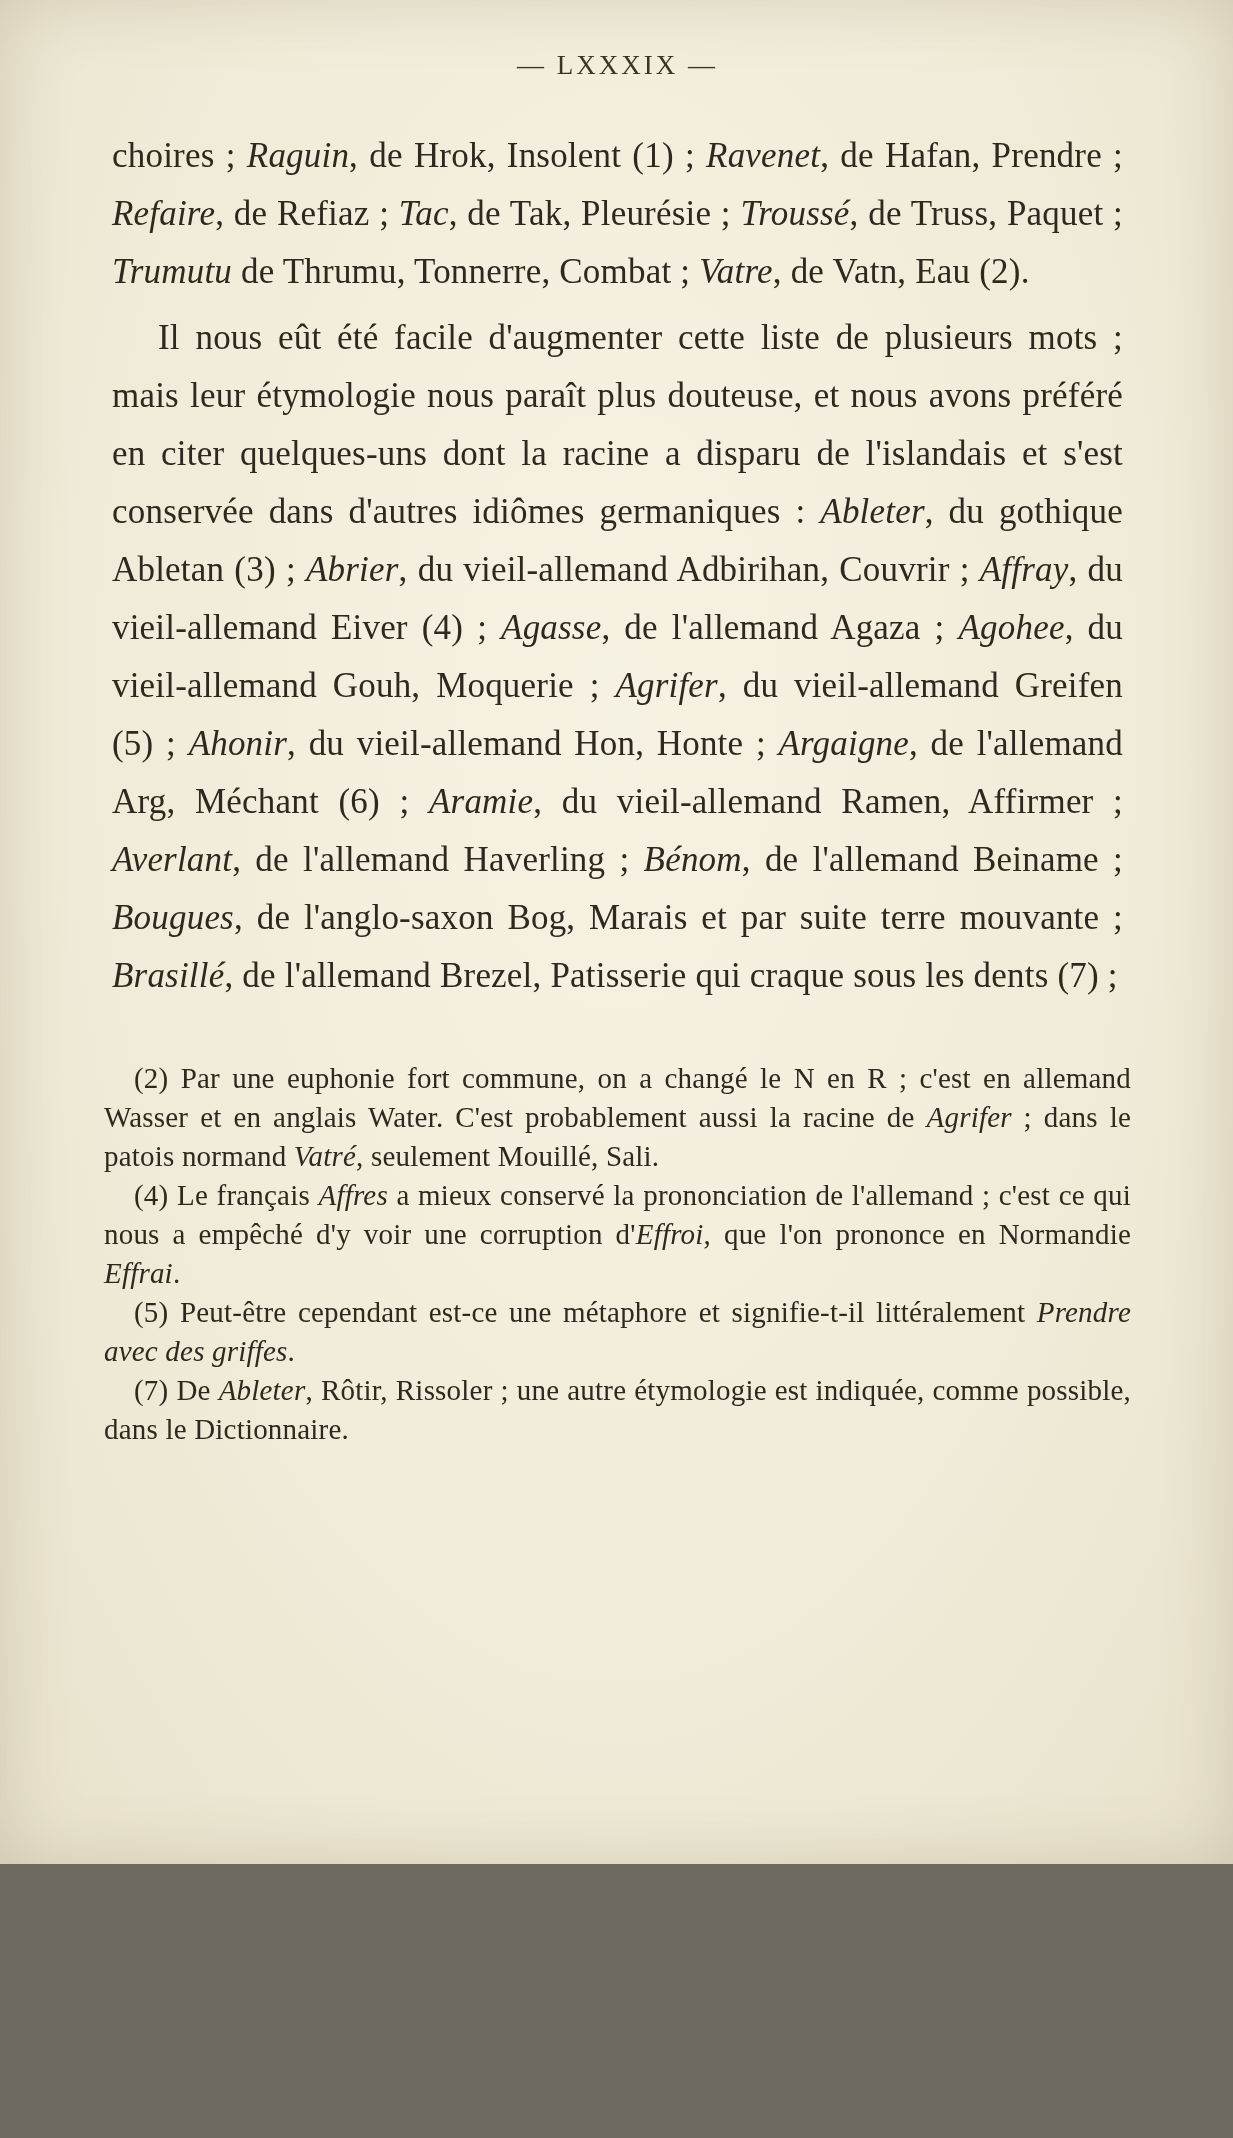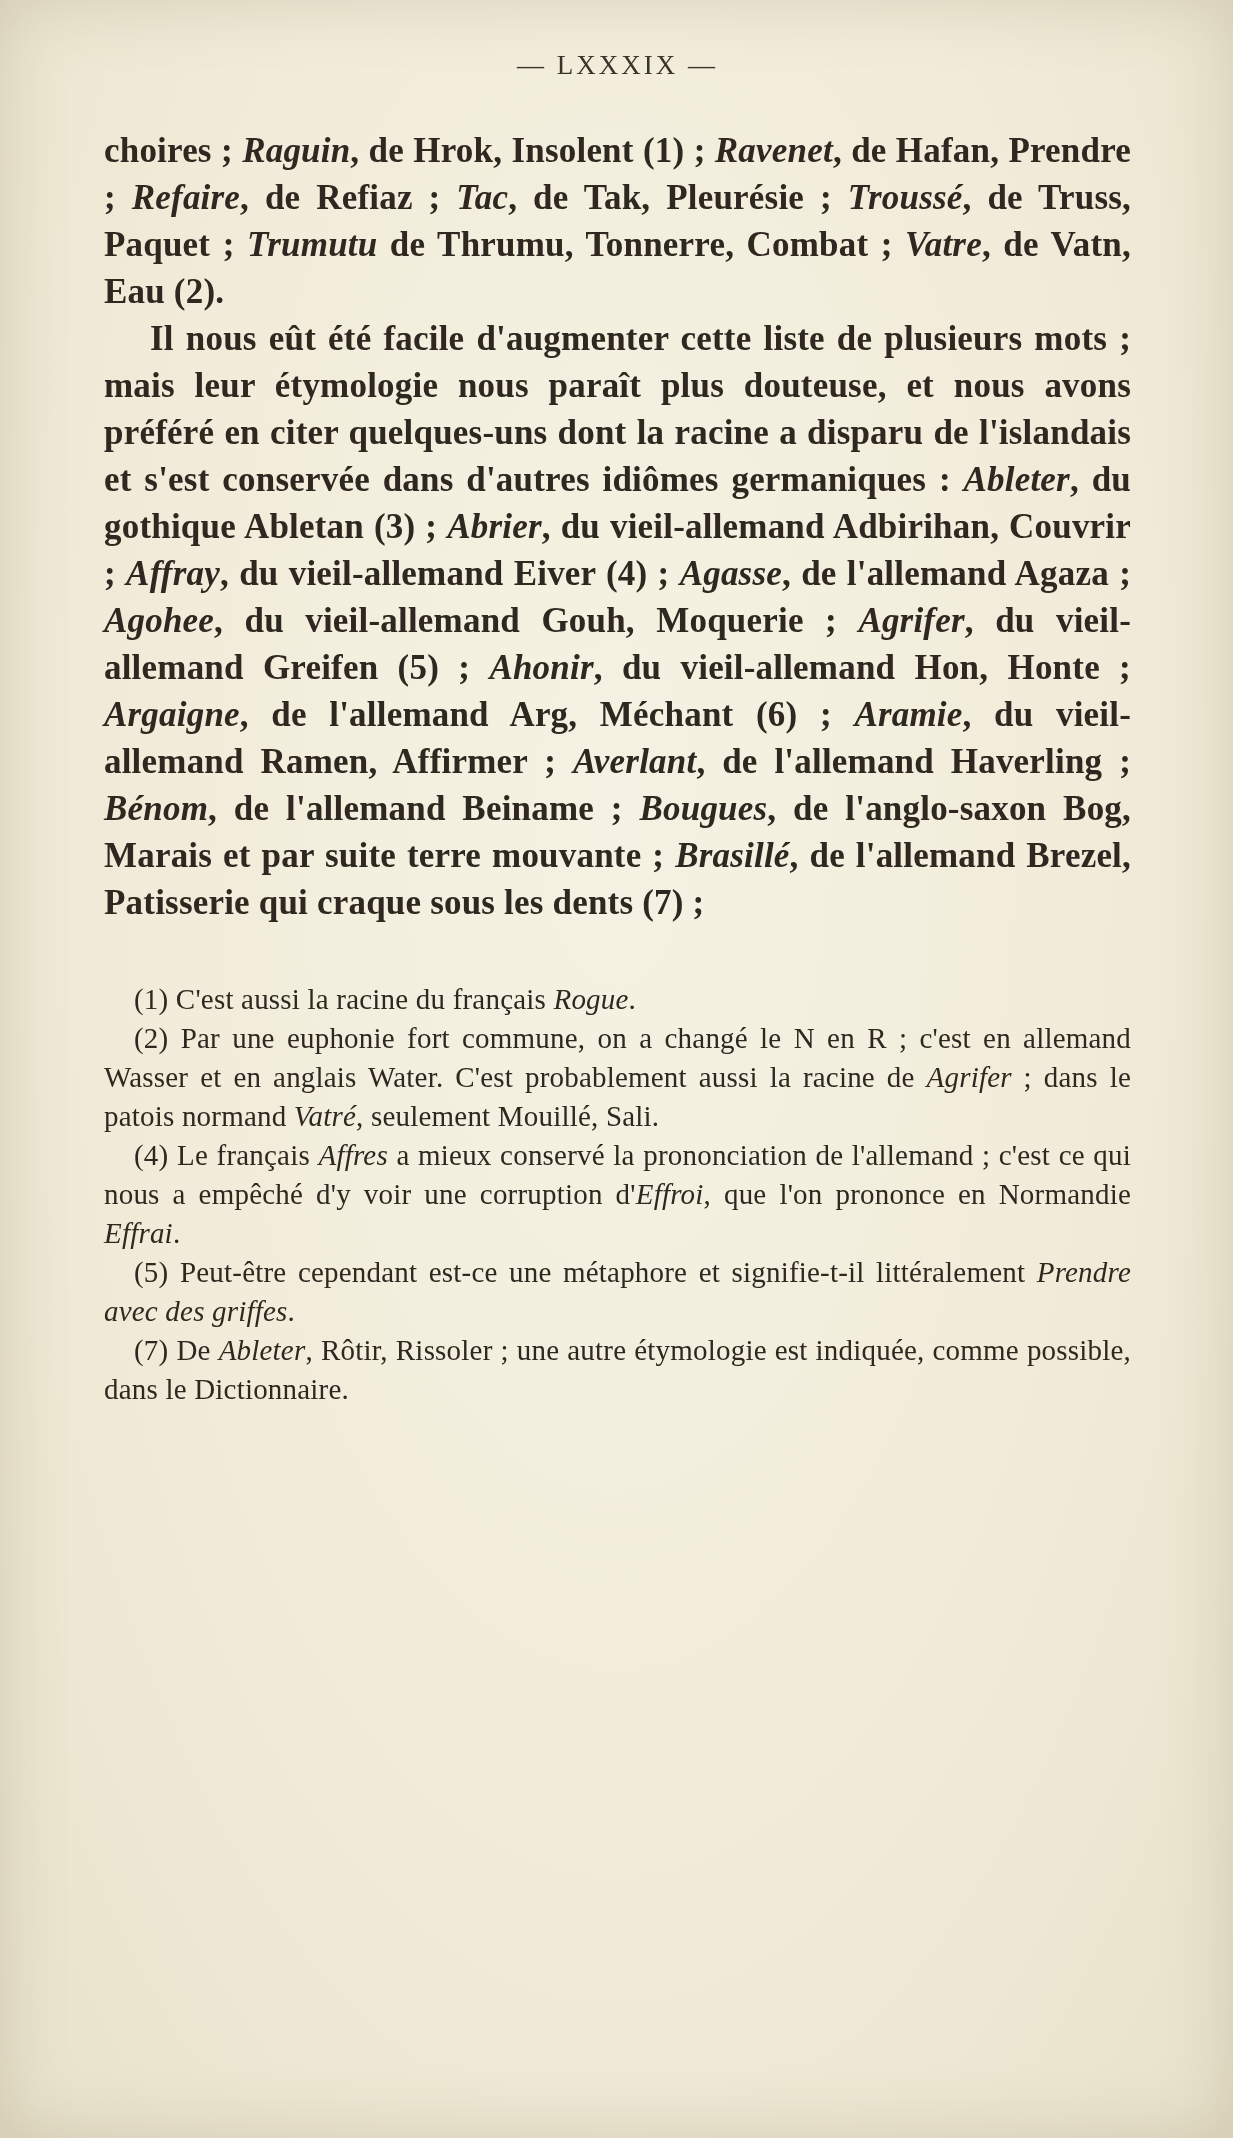--- a/index.html
+++ b/index.html
@@ -1,45 +1,44 @@
 <!DOCTYPE html>
 <html lang="fr"><head>
 <meta charset="utf-8">
 <style>
   html, body { margin:0; padding:0; }
   body { background:#6e695f; font-family:"Liberation Serif","DejaVu Serif",serif; }
 
   .page {
     position:relative;
     width:1233px;
-    height:2138px;
+    height:1864px;
     margin:0 auto;
     background: radial-gradient(ellipse at 50% 38%, #f6f2e3 0%, #f1ecd9 55%, #e8e2cc 100%);
     color:#2e2820;
     box-shadow: inset 0 0 70px rgba(110,92,55,.20);
     overflow:hidden;
   }
 
   .content { padding:50px 102px 0 104px; }
 
   .header {
     text-align:center;
     font-size:27px;
     letter-spacing:3px;
     color:#3a332a;
     margin:0 0 46px 0;
   }
 
   .body-text p {
-    margin:0;
+    margin:8px;
     font-size:35px;
-    line-height:47px;
+    line-height:58px;
     text-align:justify;
     letter-spacing:.2px;
-    font-weight:bold;
   }
   .body-text p.indent { text-indent:46px; }
 
   .it { font-style:italic; }
 
   .footnotes { margin-top:54px; }
   .footnotes p {
     margin:0;
     font-size:29px;
     line-height:39px;
@@ -52,20 +51,19 @@
 <body>
 
 <div class="page">
   <div class="content">
     <div class="header">— LXXXIX —</div>
     <div class="body-text" id="body-text">
         <p><span>choires ; </span><span class="it">Raguin</span><span>, de Hrok, Insolent (1) ; </span><span class="it">Ravenet</span><span>, de Hafan, Prendre ; </span><span class="it">Refaire</span><span>, de Refiaz ; </span><span class="it">Tac</span><span>, de Tak, Pleurésie ; </span><span class="it">Troussé</span><span>, de Truss, Paquet ; </span><span class="it">Trumutu</span><span> de Thrumu, Tonnerre, Combat ; </span><span class="it">Vatre</span><span>, de Vatn, Eau (2).</span></p>
         <p class="indent"><span>Il nous eût été facile d'augmenter cette liste de plusieurs mots ; mais leur étymologie nous paraît plus douteuse, et nous avons préféré en citer quelques-uns dont la racine a disparu de l'islandais et s'est conservée dans d'autres idiômes germaniques : </span><span class="it">Ableter</span><span>, du gothique Abletan (3) ; </span><span class="it">Abrier</span><span>, du vieil-allemand Adbirihan, Couvrir ; </span><span class="it">Affray</span><span>, du vieil-allemand Eiver (4) ; </span><span class="it">Agasse</span><span>, de l'allemand Agaza ; </span><span class="it">Agohee</span><span>, du vieil-allemand Gouh, Moquerie ; </span><span class="it">Agrifer</span><span>, du vieil-allemand Greifen (5) ; </span><span class="it">Ahonir</span><span>, du vieil-allemand Hon, Honte ; </span><span class="it">Argaigne</span><span>, de l'allemand Arg, Méchant (6) ; </span><span class="it">Aramie</span><span>, du vieil-allemand Ramen, Affirmer ; </span><span class="it">Averlant</span><span>, de l'allemand Haverling ; </span><span class="it">Bénom</span><span>, de l'allemand Beiname ; </span><span class="it">Bougues</span><span>, de l'anglo-saxon Bog, Marais et par suite terre mouvante ; </span><span class="it">Brasillé</span><span>, de l'allemand Brezel, Patisserie qui craque sous les dents (7) ;</span></p>
       </div>
     <div class="footnotes" id="footnotes">
-        <p><span>(1) C'est aussi la racine du français </span><span class="it">Rogue</span><span>.</span></p>
         <p><span>(2) Par une euphonie fort commune, on a changé le N en R ; c'est en allemand Wasser et en anglais Water. C'est probablement aussi la racine de </span><span class="it">Agrifer</span><span> ; dans le patois normand </span><span class="it">Vatré</span><span>, seulement Mouillé, Sali.</span></p>
         <p><span>(4) Le français </span><span class="it">Affres</span><span> a mieux conservé la prononciation de l'allemand ; c'est ce qui nous a empêché d'y voir une corruption d'</span><span class="it">Effroi</span><span>, que l'on prononce en Normandie </span><span class="it">Effrai</span><span>.</span></p>
         <p><span>(5) Peut-être cependant est-ce une métaphore et signifie-t-il littéralement </span><span class="it">Prendre avec des griffes</span><span>.</span></p>
         <p><span>(7) De </span><span class="it">Ableter</span><span>, Rôtir, Rissoler ; une autre étymologie est indiquée, comme possible, dans le Dictionnaire.</span></p>
       </div>
   </div>
 </div>
 
 </body></html>

